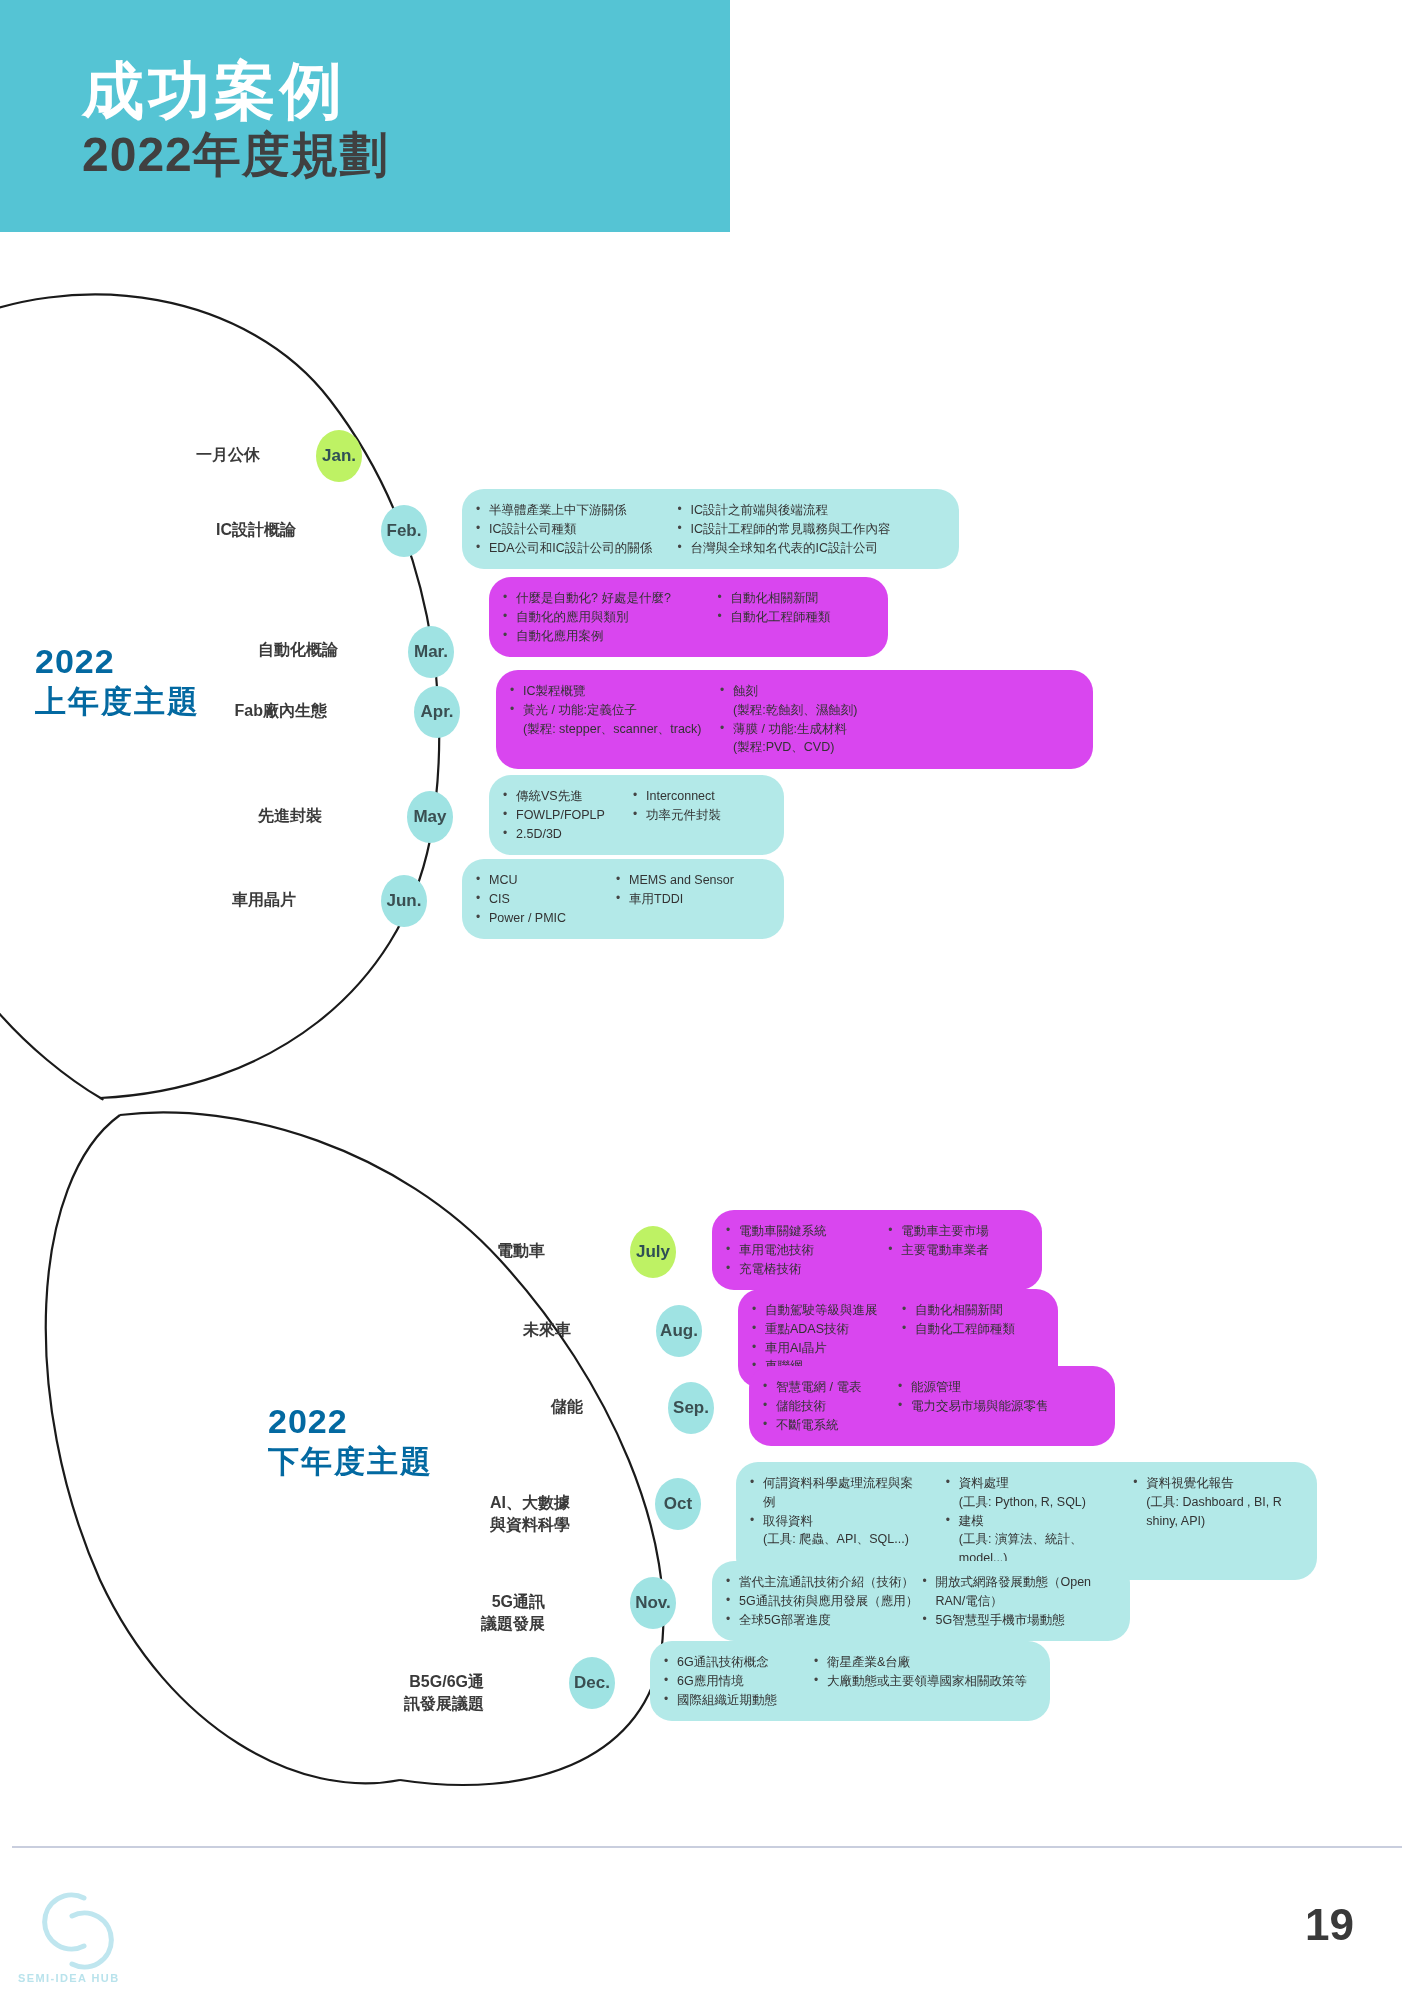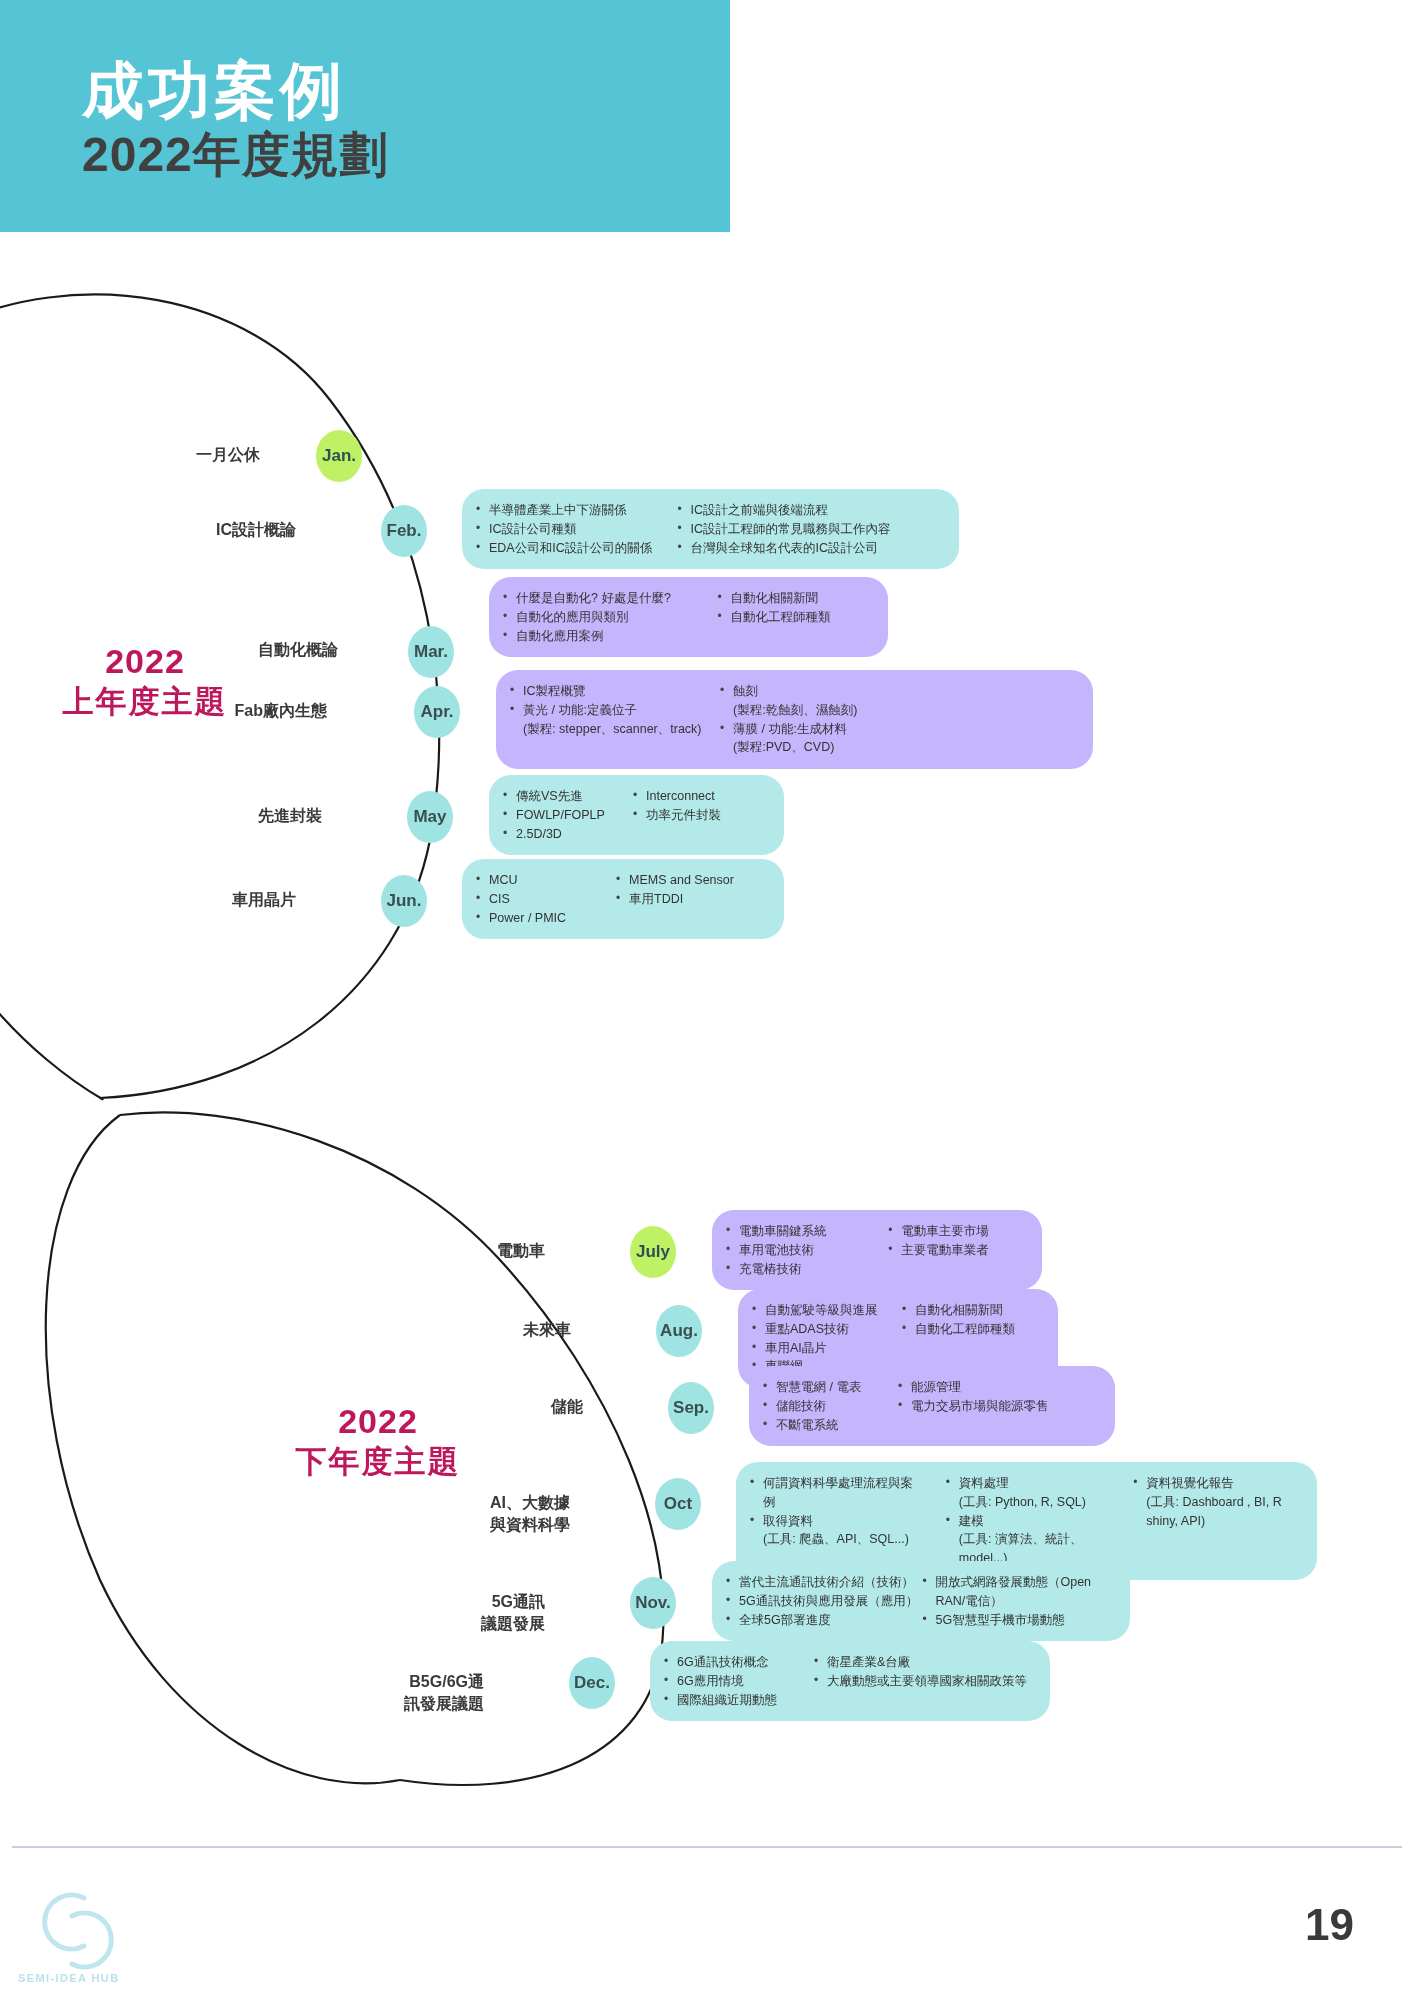--- a/index.html
+++ b/index.html
@@ -27,41 +27,41 @@
   .title-sub{
     font-size:48px;font-weight:bold;color:#404040;line-height:1.15;
     letter-spacing:1px;margin:4px 12px 0 0;
   }
 
   
   .arc-svg{position:absolute;left:0;top:0;width:1414px;height:2000px;pointer-events:none;}
 
   
   .center-label{
-    position:absolute;text-align:center;font-weight:bold;color:#be185d;
+    position:absolute;font-weight:bold;color:#0369a1;
     line-height:1.25;
   }
   .center-label .yr{font-size:34px;display:block;letter-spacing:1px;}
   .center-label .tx{font-size:31px;display:block;letter-spacing:2px;}
   #center-h1{left:35px;top:640px;width:220px;}
   #center-h2{left:268px;top:1400px;width:220px;}
   .row-label{
     font-size:16px;font-weight:bold;color:#3a3a3a;text-align:right;
     line-height:1.35;white-space:pre-line;
   }
   .month{
     width:46px;height:52px;border-radius:50%;
     background:#bef264;color:#2f4f55;
     display:flex;align-items:center;justify-content:center;
     font-size:17px;font-weight:bold;flex:none;
     position:relative;z-index:5;
   }
   .month.pale{background:#9fe3e3;color:#3a4f52;}
   .bubble{
-    background:#c4b5fd;border-radius:22px;
+    background:#d946ef;border-radius:22px;
     padding:12px 16px 12px 14px;
     display:flex;flex-direction:row;
     box-sizing:border-box;
   }
   .bubble.lighter{background:#b3e9e8;}
   .col{display:flex;flex-direction:column;}
   ul.items{margin:0;padding:0;list-style:none;}
   ul.items li{
     font-size:12.5px;line-height:1.5;color:#333;
     padding-left:13px;position:relative;white-space:pre-line;

